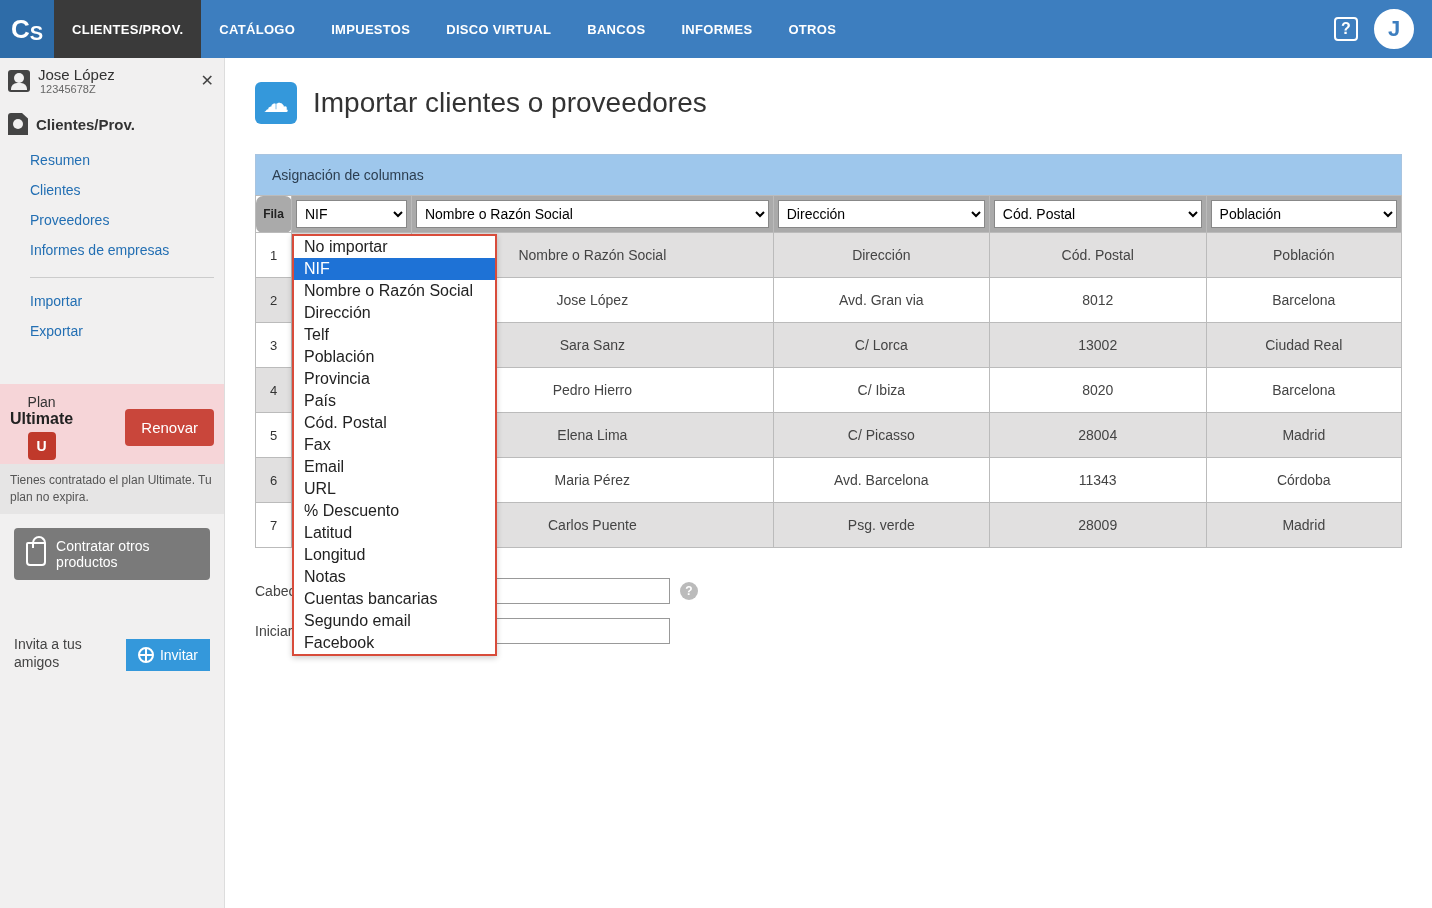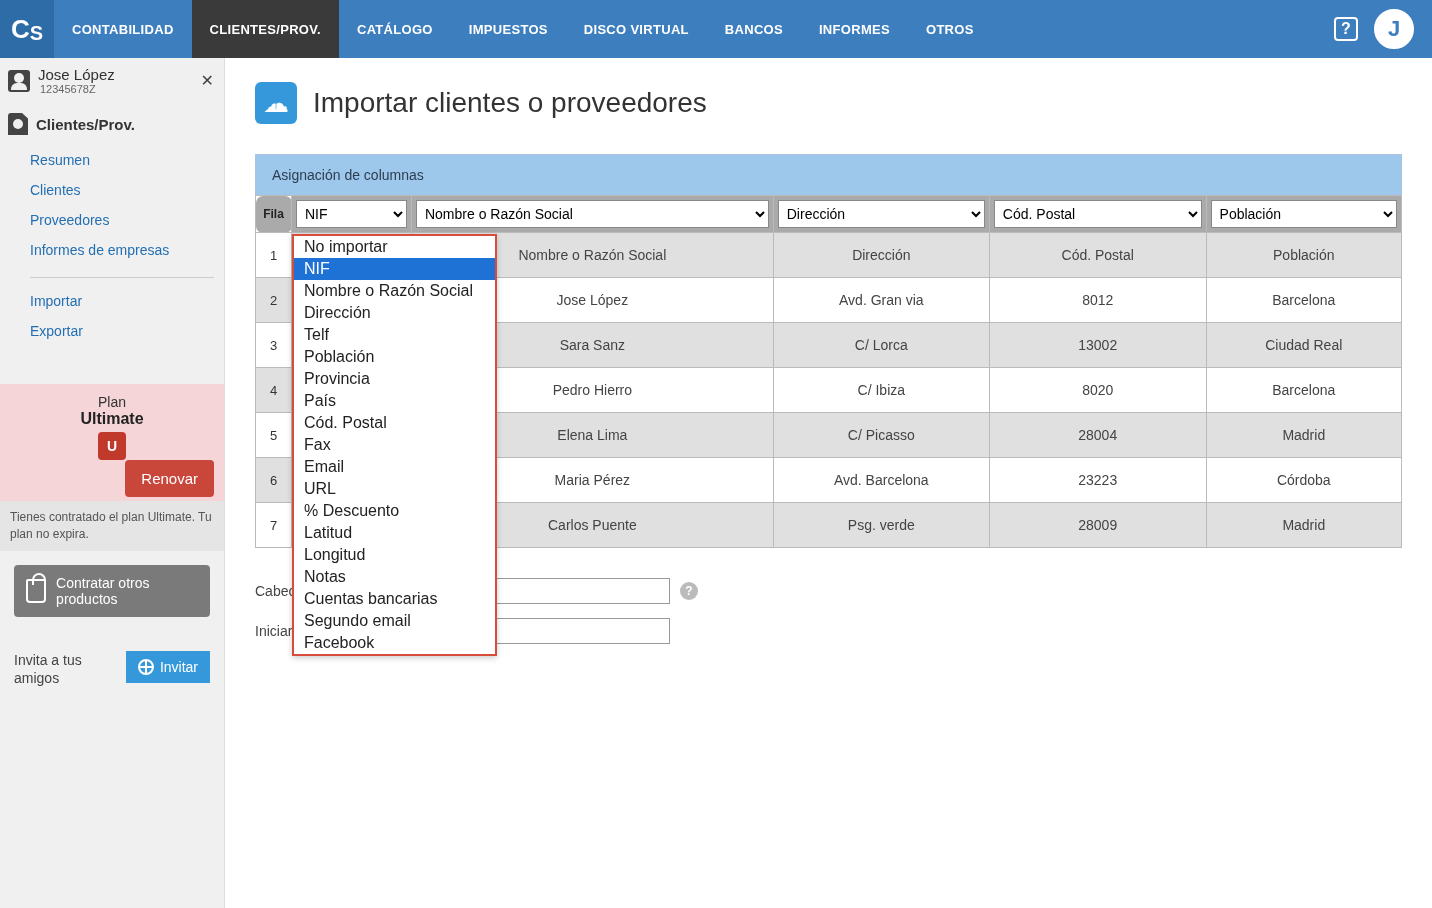--- a/index.html
+++ b/index.html
@@ -32,33 +32,33 @@
 .shuffle-icon { margin-left: auto; font-size: 16px; color: #444; cursor: pointer; }
 .section-row { display: flex; align-items: center; padding: 10px 10px 6px 8px; gap: 8px; }
 .section-icon { width: 20px; height: 22px; background: #444; border-radius: 3px 3px 0 0; position: relative; clip-path: polygon(0 0, 70% 0, 100% 25%, 100% 100%, 0 100%); }
 .section-icon::after { content: ""; position: absolute; top: 6px; left: 5px; width: 10px; height: 10px; background: #f1f0f0; border-radius: 50%; }
 .section-title { font-size: 15px; font-weight: 600; color: #333; }
 .side-links { padding: 4px 0 8px 30px; }
 .side-link { display: block; padding: 7px 0; color: #236fb3; font-size: 14px; cursor: pointer; }
 .side-sep { border-top: 1px solid #ccc; margin: 4px 10px 4px 30px; }
 
 .plan-box { margin-top: 30px; background: #f6d5d8; padding: 10px 10px 4px 10px; }
-.plan-top { display: flex; align-items: center; flex-direction: column; }
+.plan-top { display: flex; align-items: center; }
 .plan-left { text-align: center; }
 .plan-label { font-size: 14px; color: #333; }
 .plan-name { font-size: 16px; font-weight: 700; color: #222; }
 .plan-badge { width: 28px; height: 28px; background: #c0392b; color: #fff; border-radius: 4px; display: inline-flex; align-items: center; justify-content: center; font-weight: 700; margin-top: 4px; }
 .renovar-btn { margin-left: auto; background: #c9463b; color: #fff; border: none; padding: 10px 16px; border-radius: 4px; font-size: 15px; cursor: pointer; }
 .plan-note { background: #e6e5e5; font-size: 12px; color: #555; padding: 8px 10px; line-height: 1.4; }
 
 .contract-btn { margin: 14px 14px 0 14px; background: #7a7a7a; color: #fff; border: none; border-radius: 4px; padding: 10px 12px; display: flex; align-items: center; gap: 10px; font-size: 14px; cursor: pointer; text-align: left; }
 .bag-icon { width: 22px; height: 24px; border: 2px solid #fff; border-radius: 2px 2px 4px 4px; position: relative; }
 .bag-icon::before { content: ""; position: absolute; top: -8px; left: 4px; width: 10px; height: 10px; border: 2px solid #fff; border-bottom: none; border-radius: 8px 8px 0 0; }
 
-.invite-row { display: flex; align-items: flex-start; gap: 10px; padding: 34px 14px 0 14px; }
+.invite-row { display: flex; align-items: flex-end; gap: 10px; padding: 55px 14px 0 14px; }
 .invite-label { font-size: 14px; color: #444; flex: 1; line-height: 1.3; }
 .invite-btn { background: #3498db; color: #fff; border: none; border-radius: 0; padding: 8px 12px; display: flex; align-items: center; gap: 6px; font-size: 14px; cursor: pointer; }
 .globe-icon { width: 16px; height: 16px; border: 2px solid #fff; border-radius: 50%; position: relative; }
 .globe-icon::before { content: ""; position: absolute; left: 0; right: 0; top: 5px; height: 2px; background: #fff; }
 .globe-icon::after { content: ""; position: absolute; top: 0; bottom: 0; left: 5px; width: 2px; background: #fff; }
 
 
 .crumbs { padding: 10px 16px; color: #999; font-size: 13px; border-bottom: 1px solid #eee; }
 .crumbs a { color: #888; text-decoration: underline; cursor: pointer; }
 
@@ -111,21 +111,20 @@
 </style>
 </head>
 <body>
 
 <div class="topnav">
   <div class="logo">
       <span class="c">C</span>
       <span class="s">S</span>
     </div>
   <div class="nav-items">
-      <div class="nav-item">CONTABILIDAD</div>
       <div class="nav-item active">CLIENTES/PROV.</div>
       <div class="nav-item">CATÁLOGO</div>
       <div class="nav-item">IMPUESTOS</div>
       <div class="nav-item">DISCO VIRTUAL</div>
       <div class="nav-item">BANCOS</div>
       <div class="nav-item">INFORMES</div>
       <div class="nav-item">OTROS</div>
     </div>
   <div class="nav-right">
     <div class="help-icon">?</div>
@@ -244,21 +243,21 @@
               <td>Elena Lima</td>
               <td>C/ Picasso</td>
               <td>28004</td>
               <td>Madrid</td>
             </tr>
             <tr class="even">
               <td class="row-num">6</td>
               <td></td>
               <td>Maria Pérez</td>
               <td>Avd. Barcelona</td>
-              <td>23223</td>
+              <td>11343</td>
               <td>Córdoba</td>
             </tr>
             <tr class="odd">
               <td class="row-num">7</td>
               <td></td>
               <td>Carlos Puente</td>
               <td>Psg. verde</td>
               <td>28009</td>
               <td>Madrid</td>
             </tr>

